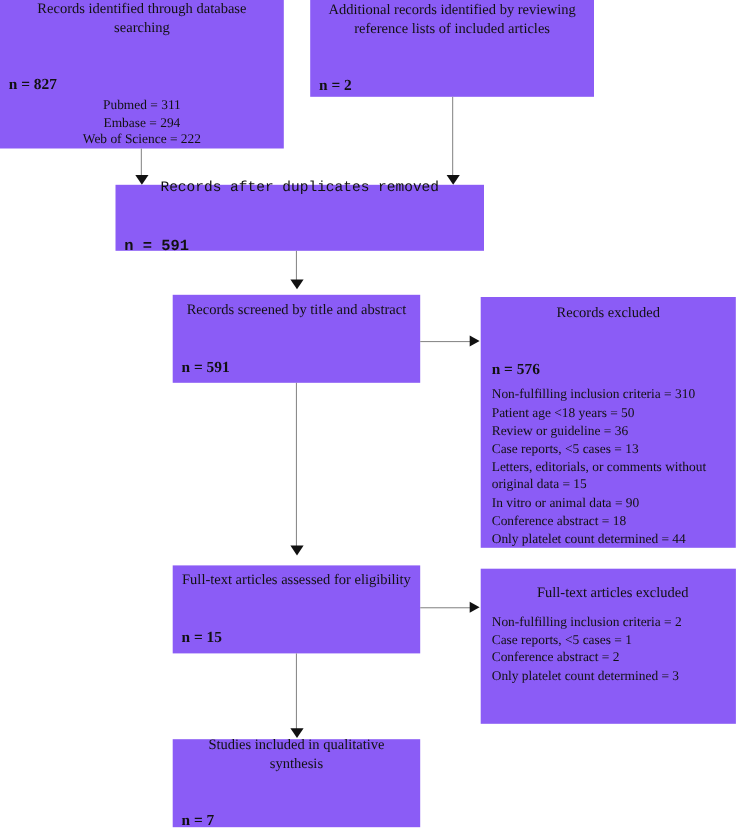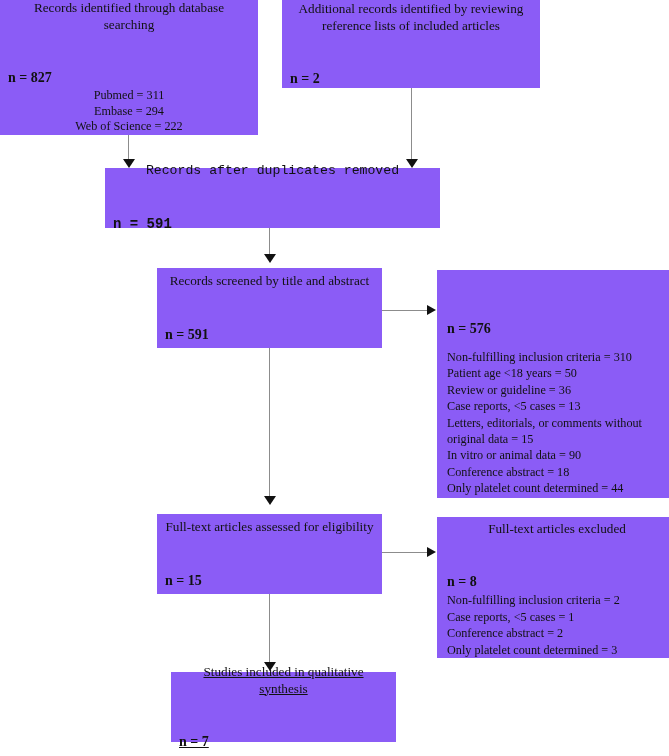--- a/index.html
+++ b/index.html
@@ -63,20 +63,21 @@
   <div class="box" style="left:157px;top:268px;width:225px;height:80px;">
     <div class="ttl">Records screened by title and abstract</div>
     <div class="nval">n = 591</div>
   </div>
 
   <div class="hline" style="left:382px;top:310px;width:46px;"></div>
   <div class="arrow-r" style="left:427px;top:305px;"></div>
 
   <div class="box" style="left:437px;top:270px;width:232px;height:228px;padding:0 10px;justify-content:flex-start;">
     <div style="height:14px;"></div>
+    <div class="ttl">Records excluded</div>
     <div class="nval">n = 576</div>
     <div class="gap"></div>
     <div class="sublist">Non-fulfilling inclusion criteria = 310</div>
     <div class="sublist">Patient age &lt;18 years = 50</div>
     <div class="sublist">Review or guideline = 36</div>
     <div class="sublist">Case reports, &lt;5 cases = 13</div>
     <div class="sublist">Letters, editorials, or comments without original data = 15</div>
     <div class="sublist">In vitro or animal data = 90</div>
     <div class="sublist">Conference abstract = 18</div>
     <div class="sublist">Only platelet count determined = 44</div>
@@ -89,29 +90,28 @@
     <div class="ttl">Full-text articles assessed for eligibility</div>
     <div class="nval">n = 15</div>
   </div>
 
   <div class="hline" style="left:382px;top:552px;width:46px;"></div>
   <div class="arrow-r" style="left:427px;top:547px;"></div>
 
   <div class="box" style="left:437px;top:517px;width:240px;height:141px;padding:0 10px;justify-content:flex-start;">
     <div style="height:14px;"></div>
     <div class="ttl">Full-text articles excluded</div>
-    <div class="nval">n = 8</div>
     <div class="gap-s"></div>
     <div class="sublist">Non-fulfilling inclusion criteria = 2</div>
     <div class="sublist">Case reports, &lt;5 cases = 1</div>
     <div class="sublist">Conference abstract = 2</div>
     <div class="sublist">Only platelet count determined = 3</div>
   </div>
 
   <div class="vline" style="left:269px;top:594px;height:70px;"></div>
   <div class="arrow-d" style="left:264px;top:662px;"></div>
 
-  <div class="box" style="left:171px;top:672px;width:225px;height:70px;text-decoration:underline;">
+  <div class="box" style="left:157px;top:672px;width:225px;height:80px;">
     <div class="ttl">Studies included in qualitative synthesis</div>
     <div class="nval">n = 7</div>
   </div>
 
 </div>
 
 </body></html>

